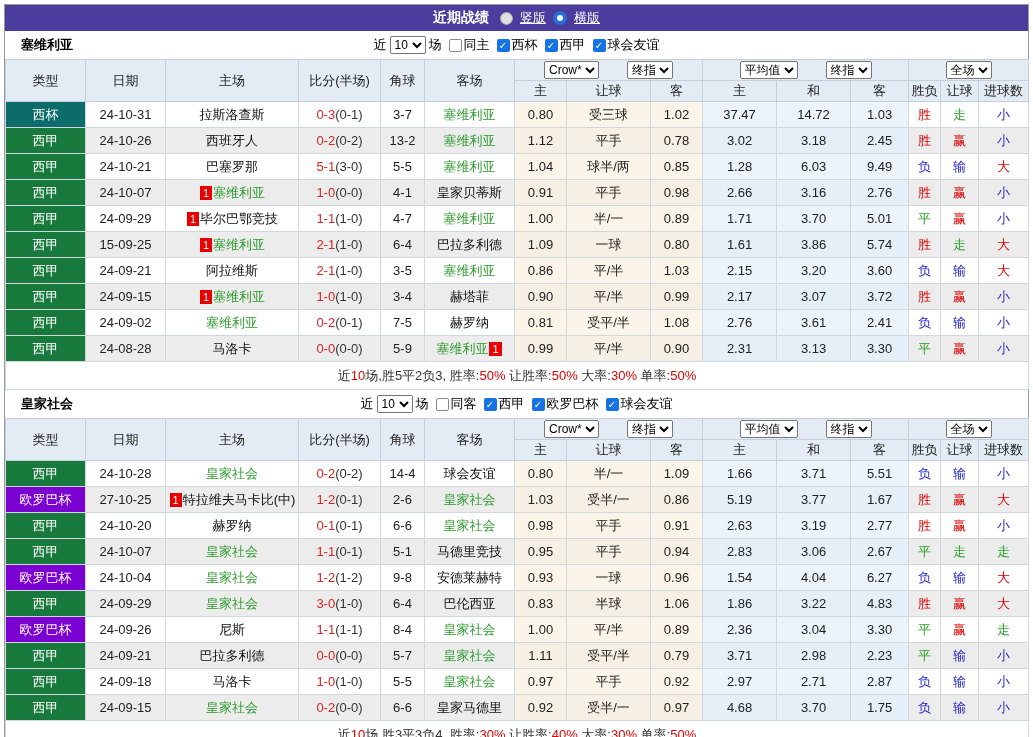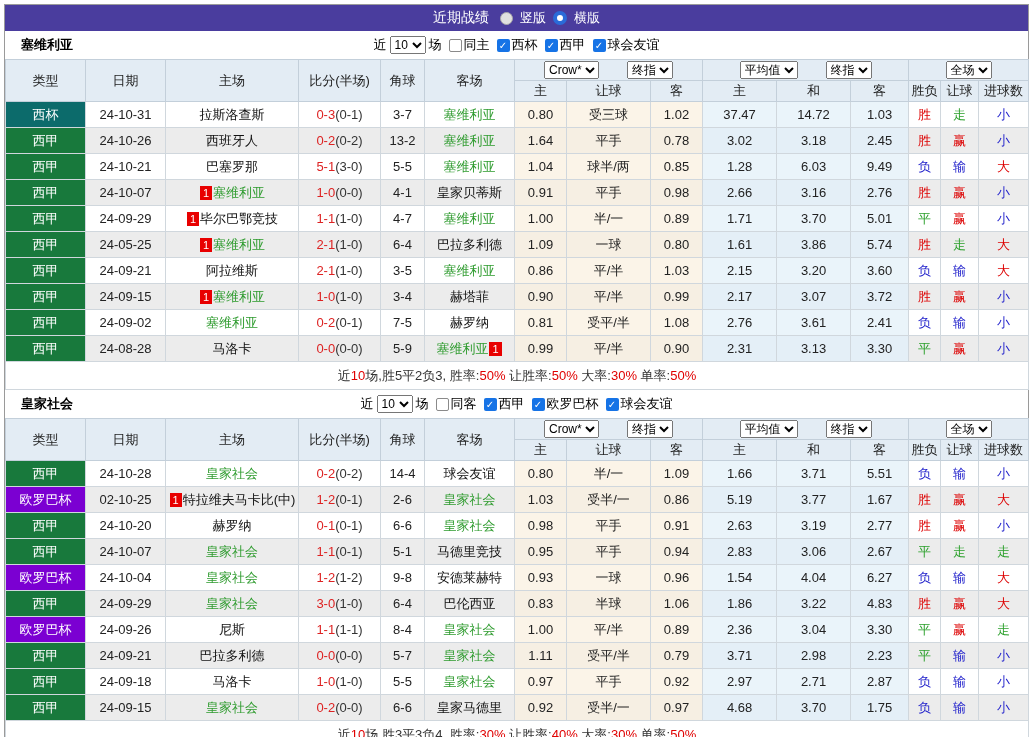--- a/index.html
+++ b/index.html
@@ -1,19 +1,19 @@
 <!DOCTYPE html>
 <html><head>
 <meta charset="utf-8">
 <style>
   html,body{margin:0;padding:0;background:#fff;font-family:"Liberation Sans","DejaVu Sans",sans-serif;}
   .page{width:1023px;margin:4px;border:1px solid #9a9a9a;background:#fff;}
   .titlebar{background:#4a3d9e;color:#fff;height:26px;display:flex;align-items:center;justify-content:center;gap:7px;}
-  .titlebar .t{font-weight:normal;font-size:14px;margin-right:4px;}
-  .rlabel{font-size:13px;}
+  .titlebar .t{font-weight:bold;font-size:14px;margin-right:4px;}
+  .rlabel{font-size:13px;text-decoration:underline;}
   .radio{width:11px;height:11px;border-radius:50%;display:inline-block;box-sizing:border-box;}
   .radio.plain{background:#e0e0e0;border:1px solid #aaa;width:13px;height:13px;}
   .radio.sel{background:#fff;border:4px solid #2a6bd8;width:14px;height:14px;}
   .filter{position:relative;height:28px;display:flex;align-items:center;justify-content:center;font-size:13px;color:#000;background:#fff;}
   .filter .team{position:absolute;left:16px;font-weight:bold;font-size:13px;color:#000;}
   .filter select{font-size:12px;margin:0 3px;}
   .cb{display:inline-block;width:13px;height:13px;border-radius:2px;margin:0 2px 0 7px;vertical-align:-2px;text-align:center;box-sizing:border-box;}
   .cb.on{background:#1673e6;color:#fff;font-size:10px;line-height:13px;font-weight:bold;}
   .cb.off{background:#fff;border:1px solid #8a8a8a;}
   table{border-collapse:collapse;table-layout:fixed;width:100%;}
@@ -126,21 +126,21 @@
         <td class="t-g">走</td>
         <td class="t-b">小</td>
       </tr>
             <tr>
         <td class="c-type" style="background:#18793c">西甲</td>
         <td>24-10-26</td>
         <td><span class="team-link">西班牙人</span></td>
         <td><span class="ft">0-2</span><span class="ht">(0-2)</span></td>
         <td>13-2</td>
         <td><span class="team-link focus">塞维利亚</span></td>
-        <td class="c-odds">1.64</td>
+        <td class="c-odds">1.12</td>
         <td class="c-odds">平手</td>
         <td class="c-odds">0.78</td>
         <td class="c-avg">3.02</td>
         <td class="c-avg">3.18</td>
         <td class="c-avg">2.45</td>
         <td class="t-r">胜</td>
         <td class="t-r">赢</td>
         <td class="t-b">小</td>
       </tr>
             <tr>
@@ -189,21 +189,21 @@
         <td class="c-odds">0.89</td>
         <td class="c-avg">1.71</td>
         <td class="c-avg">3.70</td>
         <td class="c-avg">5.01</td>
         <td class="t-g">平</td>
         <td class="t-r">赢</td>
         <td class="t-b">小</td>
       </tr>
             <tr>
         <td class="c-type" style="background:#18793c">西甲</td>
-        <td>24-05-25</td>
+        <td>15-09-25</td>
         <td><span class="rank">1</span><span class="team-link focus">塞维利亚</span></td>
         <td><span class="ft">2-1</span><span class="ht">(1-0)</span></td>
         <td>6-4</td>
         <td><span class="team-link">巴拉多利德</span></td>
         <td class="c-odds">1.09</td>
         <td class="c-odds">一球</td>
         <td class="c-odds">0.80</td>
         <td class="c-avg">1.61</td>
         <td class="c-avg">3.86</td>
         <td class="c-avg">5.74</td>
@@ -357,21 +357,21 @@
         <td class="c-odds">1.09</td>
         <td class="c-avg">1.66</td>
         <td class="c-avg">3.71</td>
         <td class="c-avg">5.51</td>
         <td class="t-b">负</td>
         <td class="t-b">输</td>
         <td class="t-b">小</td>
       </tr>
             <tr>
         <td class="c-type" style="background:#7b00d2">欧罗巴杯</td>
-        <td>02-10-25</td>
+        <td>27-10-25</td>
         <td><span class="rank">1</span><span class="team-link">特拉维夫马卡比(中)</span></td>
         <td><span class="ft">1-2</span><span class="ht">(0-1)</span></td>
         <td>2-6</td>
         <td><span class="team-link focus">皇家社会</span></td>
         <td class="c-odds">1.03</td>
         <td class="c-odds">受半/一</td>
         <td class="c-odds">0.86</td>
         <td class="c-avg">5.19</td>
         <td class="c-avg">3.77</td>
         <td class="c-avg">1.67</td>

